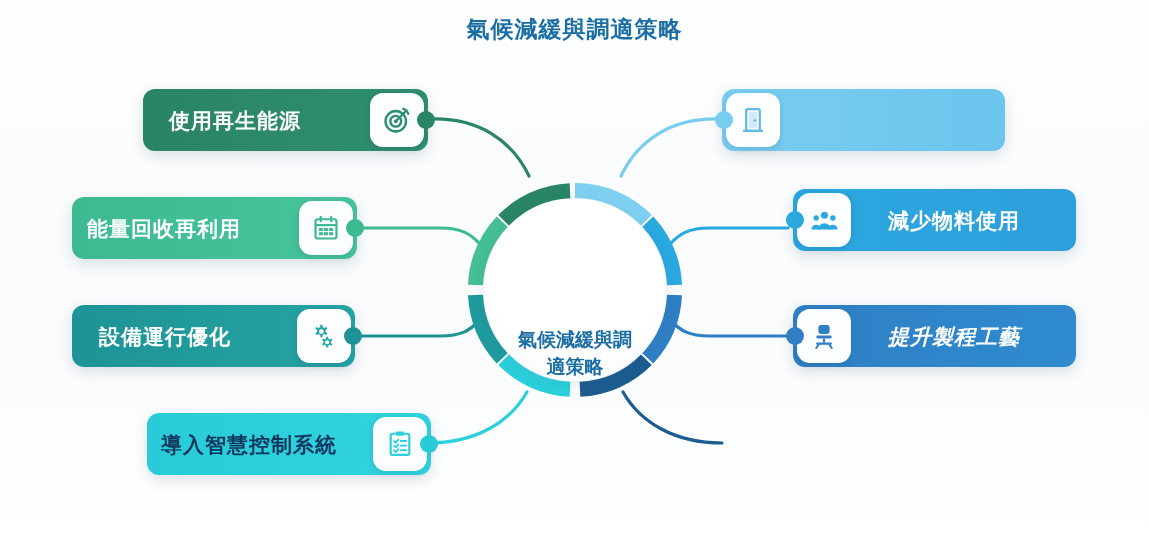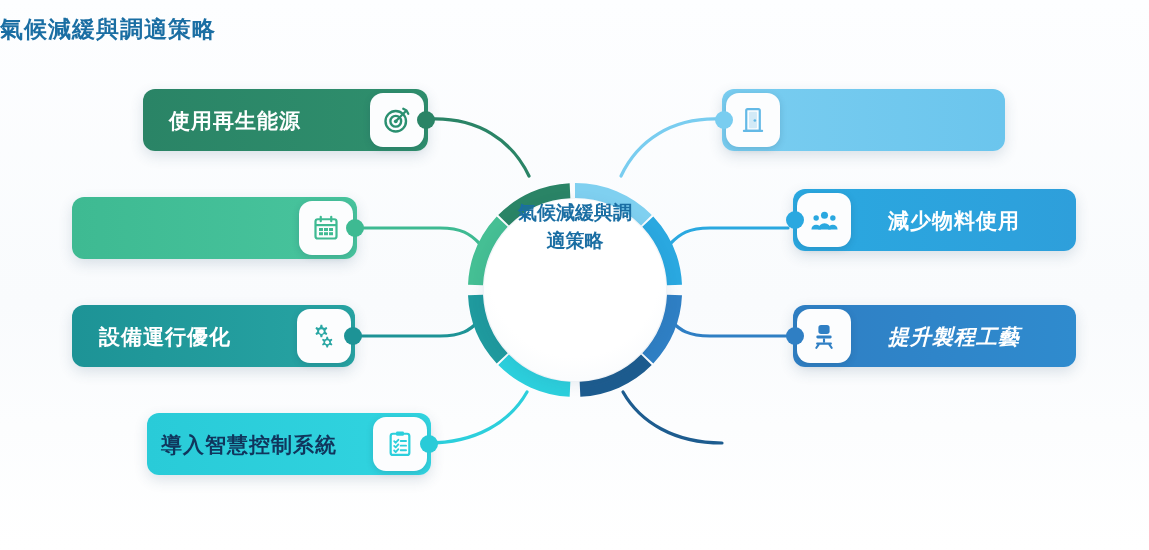--- a/index.html
+++ b/index.html
@@ -21,21 +21,21 @@
     height: 550px;
     background: linear-gradient(180deg, #fdfeff 0%, #f9fbfd 55%, #ffffff 100%);
   }
 
   
   .title {
     position: absolute;
     left: 0;
     top: 14px;
     width: 1149px;
-    text-align: left;
+    text-align: center;
     font-size: 23px;
     font-weight: bold;
     color: #1a6ea3;
     letter-spacing: 1px;
   }
 
   
   #wires {
     position: absolute;
     left: 0; top: 0;
@@ -59,21 +59,21 @@
   .hub-inner {
     position: absolute;
     left: 18px;
     top: 18px;
     width: 182px;
     height: 182px;
     border-radius: 50%;
     background: radial-gradient(circle at 50% 40%, #ffffff 60%, #f4f7fa 100%);
     box-shadow: 0 3px 14px rgba(40,80,120,0.10);
     display: flex;
-    align-items: flex-start;
+    align-items: flex-end;
     justify-content: center;
   }
   .hub-label {
     font-size: 19px;
     font-weight: bold;
     color: #1a6ea3;
     line-height: 1.45;
     text-align: center;
     width: 150px;
   }
@@ -191,20 +191,21 @@
         <circle cx="11" cy="13" r="1.5" fill="#2a9070"></circle>
         <path d="M 11 13 L 19 5" stroke="#2a9070" stroke-width="1.9" fill="none" stroke-linecap="round"></path>
         <path d="M 17 3 L 19.6 4.4 L 21 7" stroke="#2a9070" stroke-width="1.8" fill="none" stroke-linecap="round" stroke-linejoin="round"></path>
       </svg>
     </div>
     <div class="nub" style="background:#2a8466;"></div>
   </div>
 
   <div class="pill left" style="left:72px; top:197px; width:285px;
               background:linear-gradient(90deg,#3eba92 0%,#48c49d 100%);">
+    <div class="txt" style="left:15px; top:18px;">能量回收再利用</div>
     <div class="chip" style="right:4px;">
       <svg width="28" height="28" viewBox="0 0 24 24">
         <rect x="3" y="4.5" width="18" height="16.5" rx="2" fill="none" stroke="#3eba92" stroke-width="1.9"></rect>
         <path d="M 3 9.5 L 21 9.5" stroke="#3eba92" stroke-width="1.9"></path>
         <path d="M 7.5 2.4 L 7.5 6.2 M 16.5 2.4 L 16.5 6.2" stroke="#3eba92" stroke-width="1.9" stroke-linecap="round"></path>
         <rect x="6" y="12" width="3.4" height="2.6" fill="#3eba92"></rect>
         <rect x="10.3" y="12" width="3.4" height="2.6" fill="#3eba92"></rect>
         <rect x="14.6" y="12" width="3.4" height="2.6" fill="#3eba92"></rect>
         <rect x="6" y="15.6" width="3.4" height="2.6" fill="#3eba92"></rect>
         <rect x="10.3" y="15.6" width="3.4" height="2.6" fill="#3eba92"></rect>

